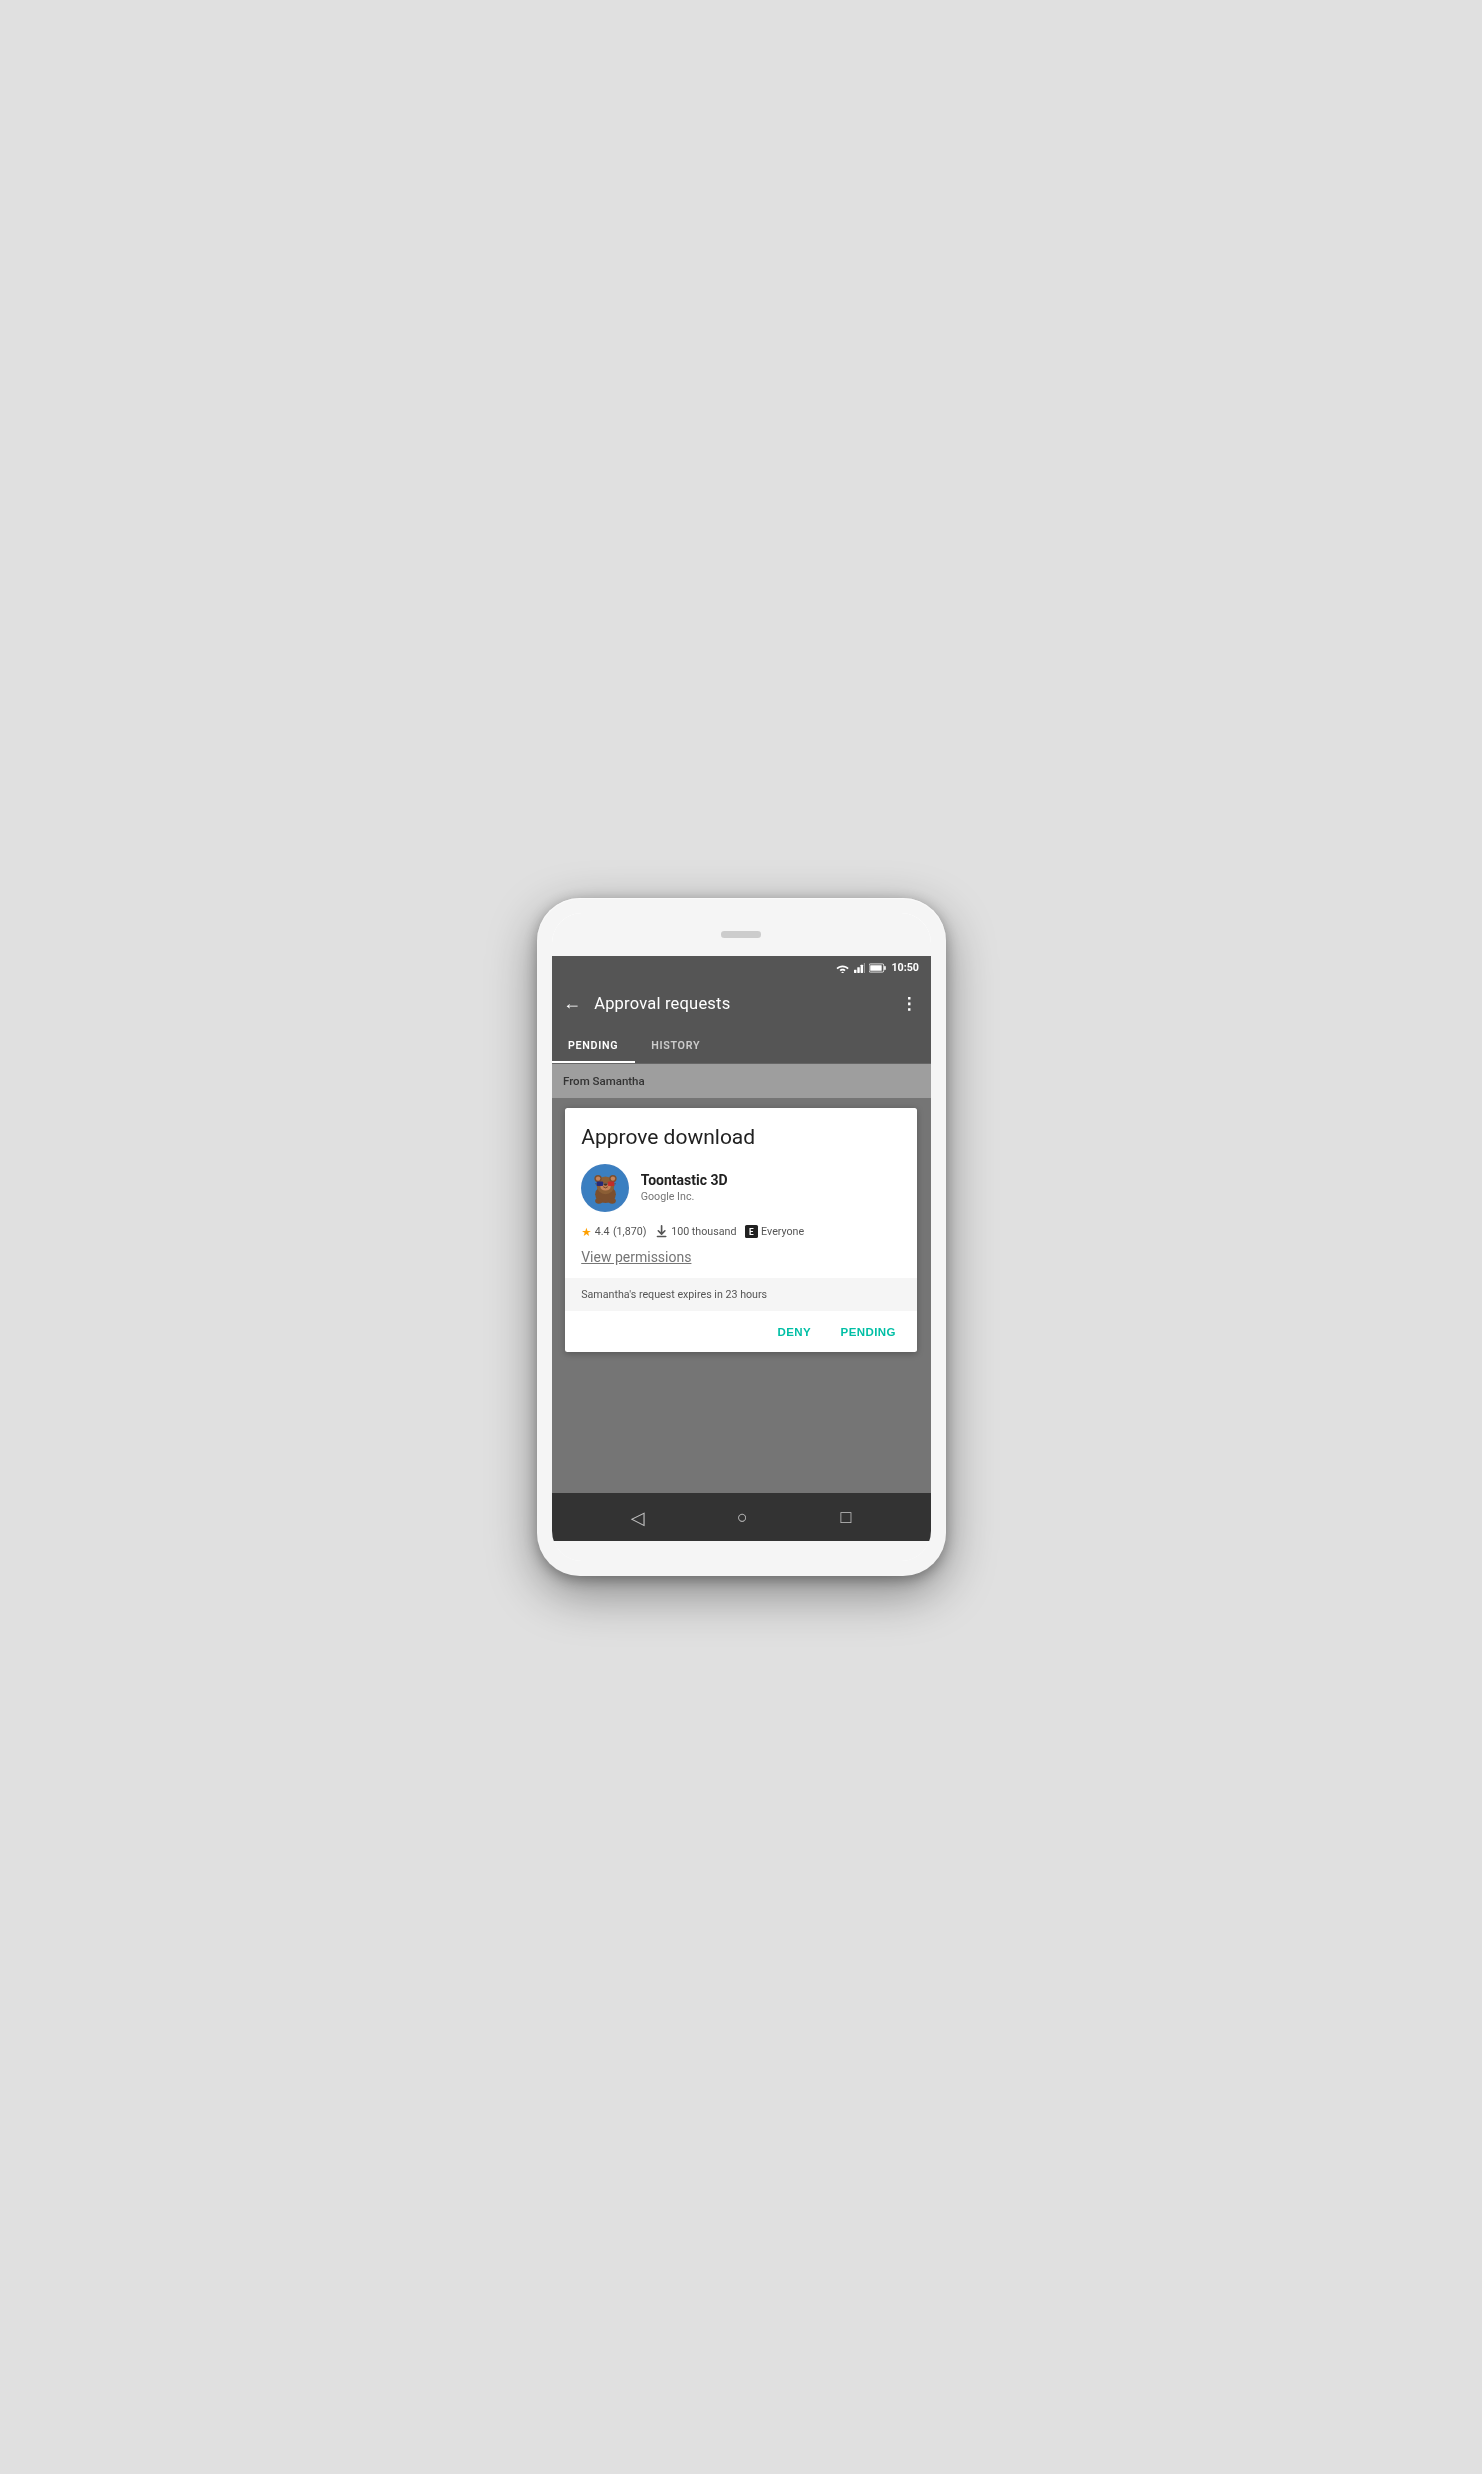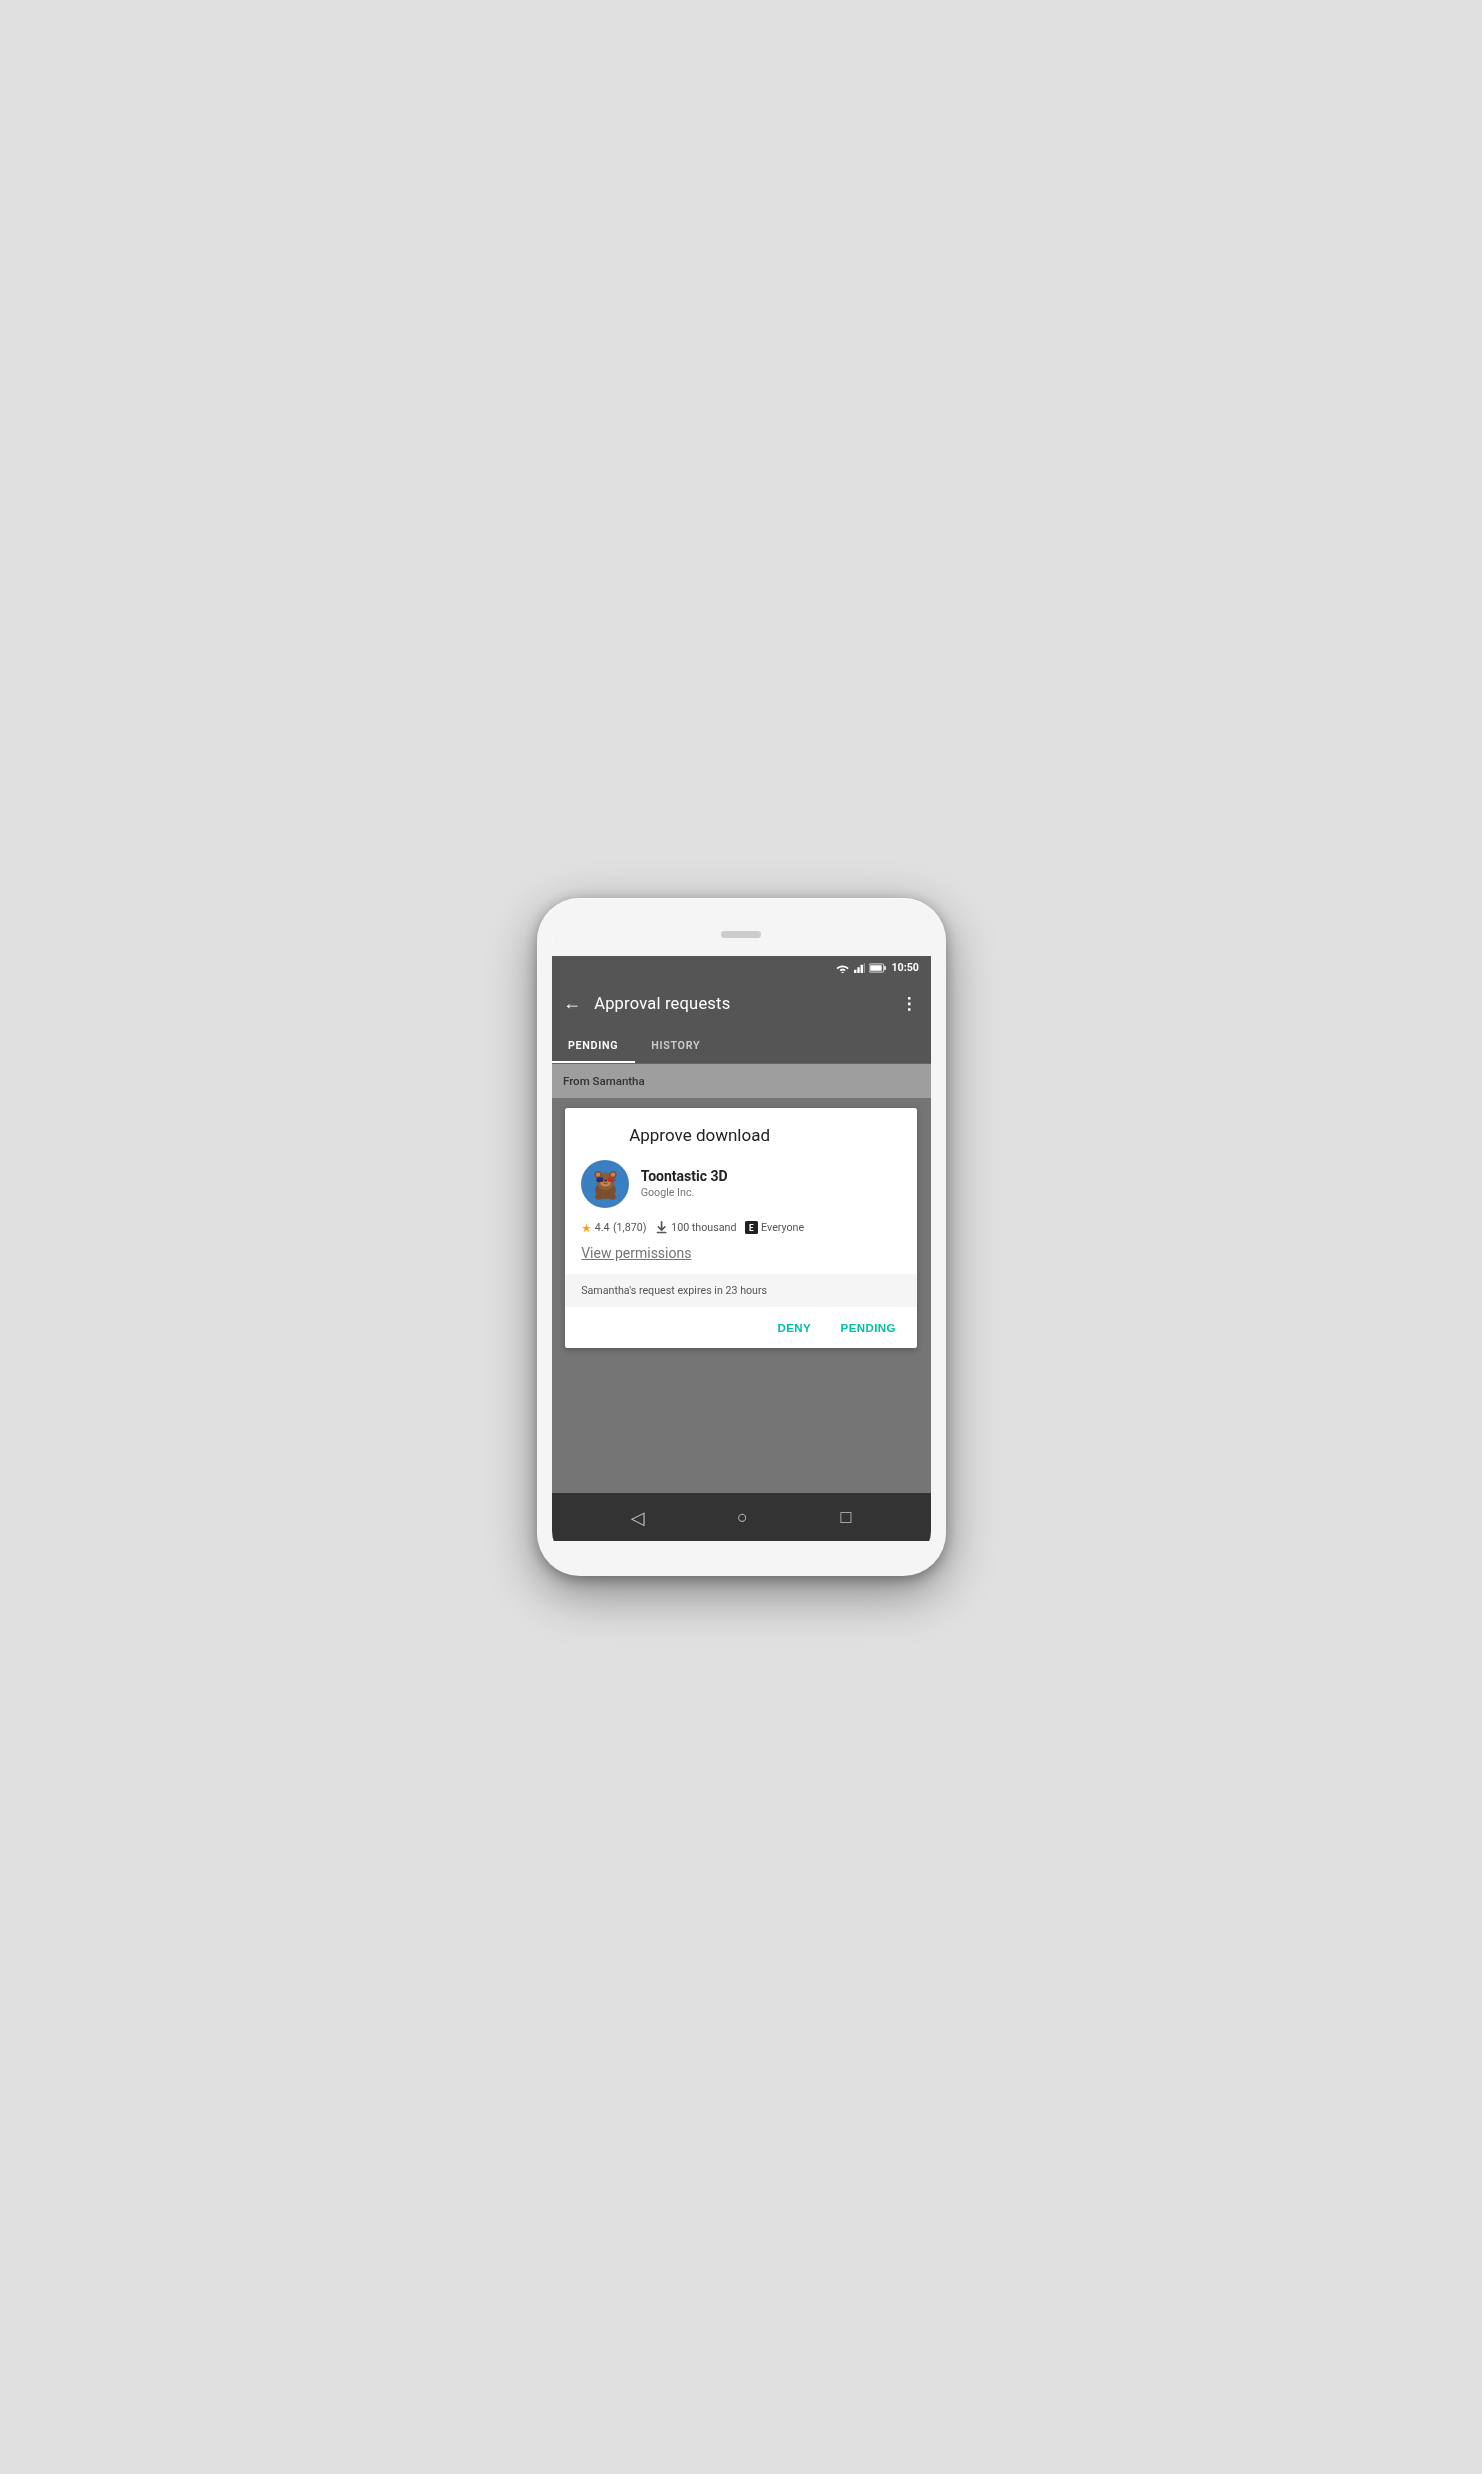--- a/index.html
+++ b/index.html
@@ -154,25 +154,24 @@
       box-shadow: 0 1.6px 6.6px rgba(0,0,0,0.25);
       overflow: hidden;
       margin-top: 6.6px;
     }
 
     .card-content {
       padding: 16.5px 16.5px 0 16.5px;
     }
 
     .approve-title {
-      font-size: 17px;
+      font-size: 21px;
       font-weight: 400;
       color: #212121;
       margin-bottom: 15px;
-      margin-left: 48px;
     }
 
     .app-info-row {
       display: flex;
       align-items: center;
       gap: 11.5px;
       margin-bottom: 13.2px;
     }
 
     .app-icon-bear {

